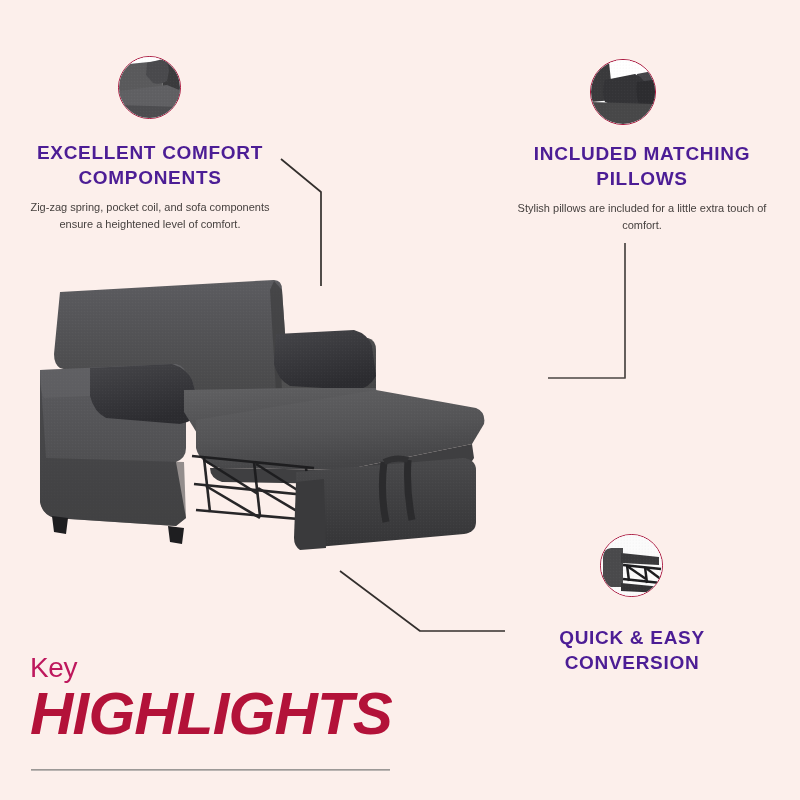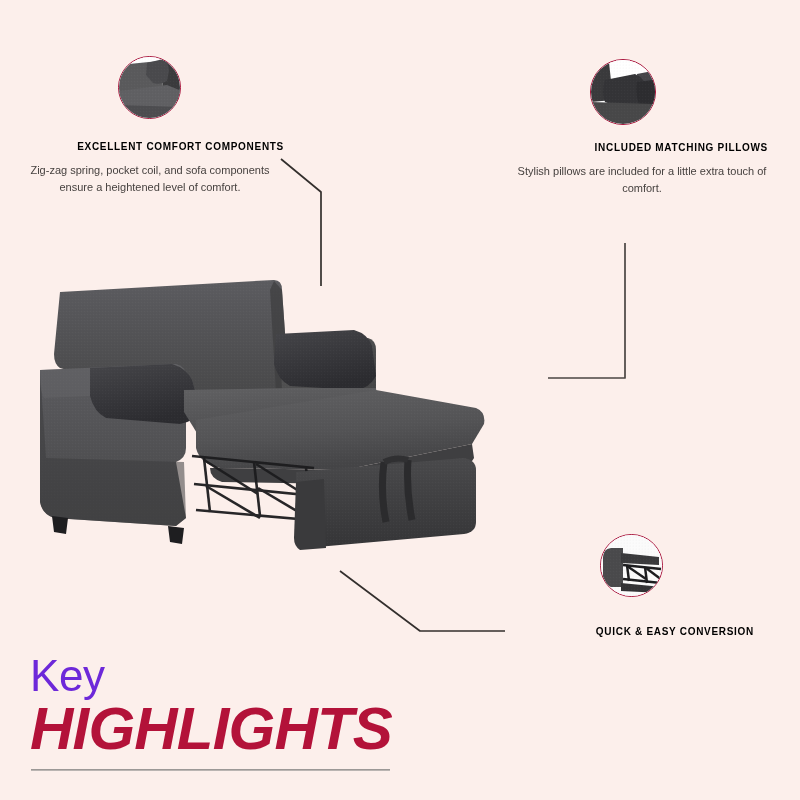--- a/index.html
+++ b/index.html
@@ -32,28 +32,27 @@
     position: absolute;
     inset: 0;
   }
 
   
   .feature-block {
     position: absolute;
     text-align: center;
   }
   .feature-title {
-    color: #000000;
+    color: #4c1d95;
     font-weight: bold;
-    font-size: 10px;
+    font-size: 19px;
     letter-spacing: 0.7px;
     line-height: 1.32;
     margin: 0 0 9px 0;
     text-transform: uppercase;
-    text-align: right;
   }
   .feature-body {
     color: #46413f;
     font-size: 11px;
     line-height: 1.52;
     margin: 0;
   }
 
   
   .connectors {
@@ -65,22 +64,22 @@
     pointer-events: none;
   }
 
   
   #title-block {
     position: absolute;
     left: 30px;
     top: 655px;
   }
   .title-key {
-    font-size: 44px;
-    color: #6d28d9;
+    font-size: 28px;
+    color: #be185d;
     line-height: 0.96;
     font-weight: normal;
     letter-spacing: -0.4px;
     margin: 0;
   }
   .title-highlights {
     font-size: 60px;
     color: #b31239;
     font-weight: bold;
     line-height: 1.0;

